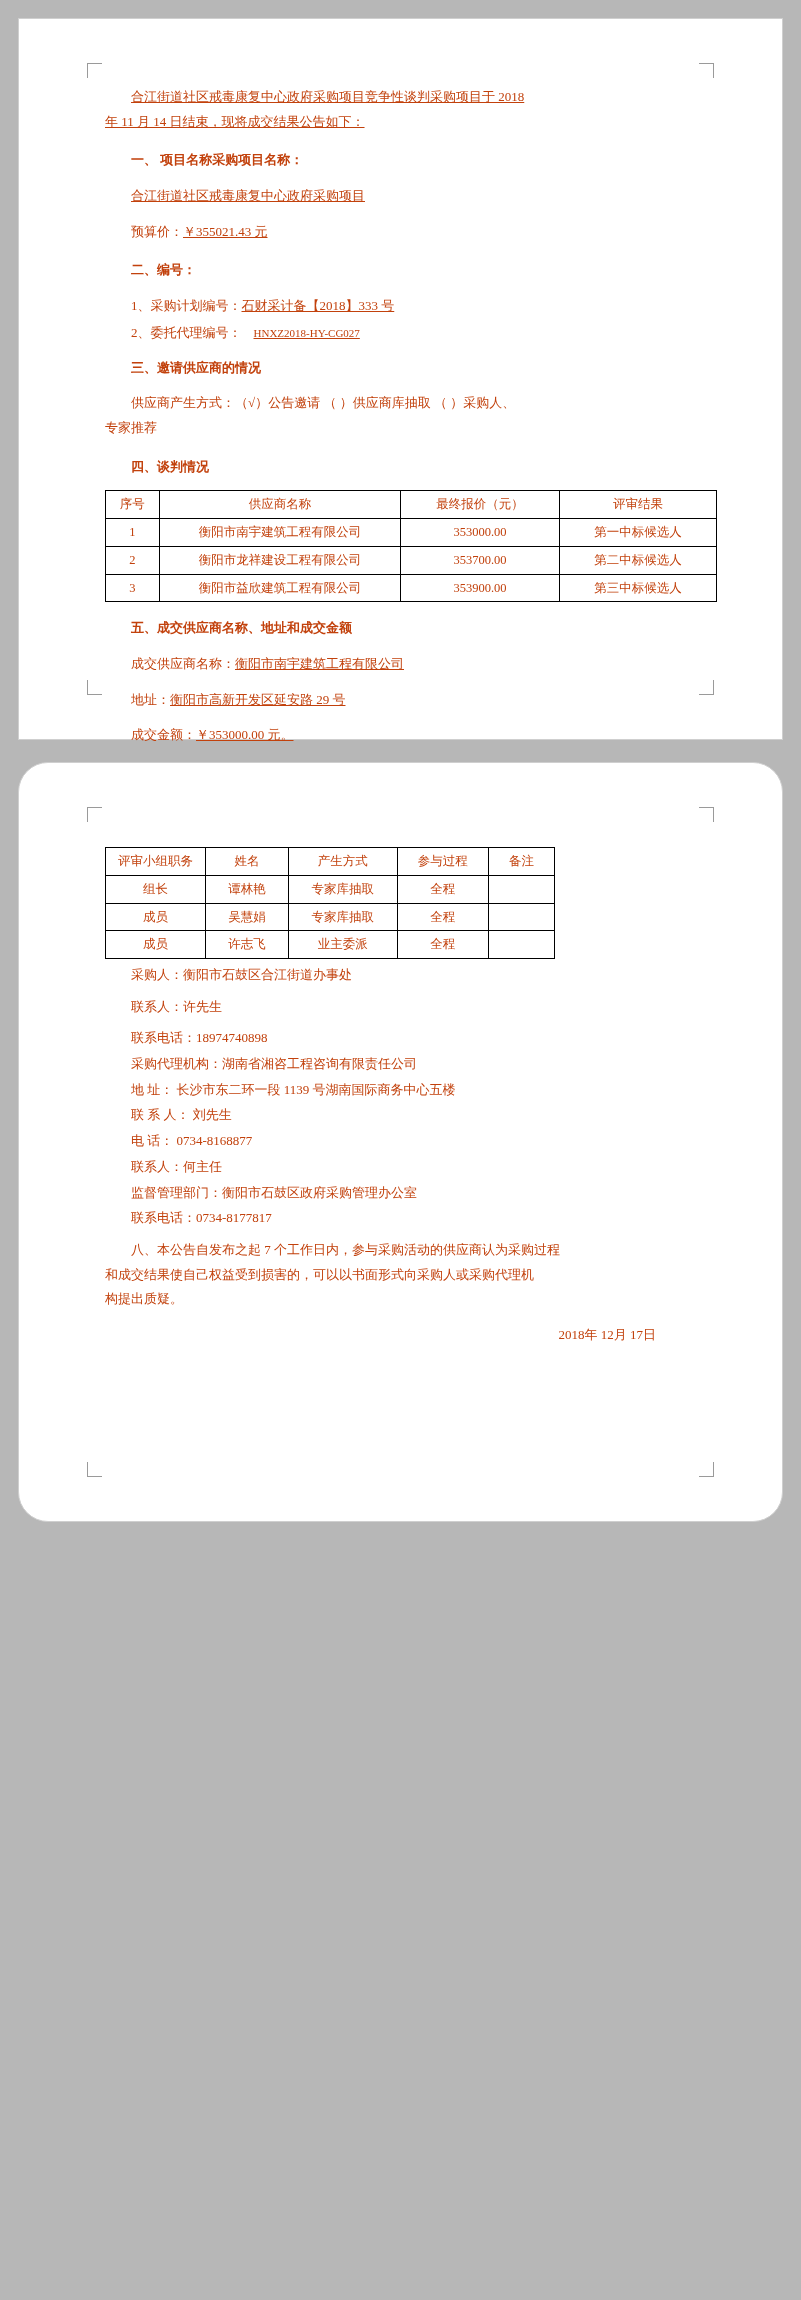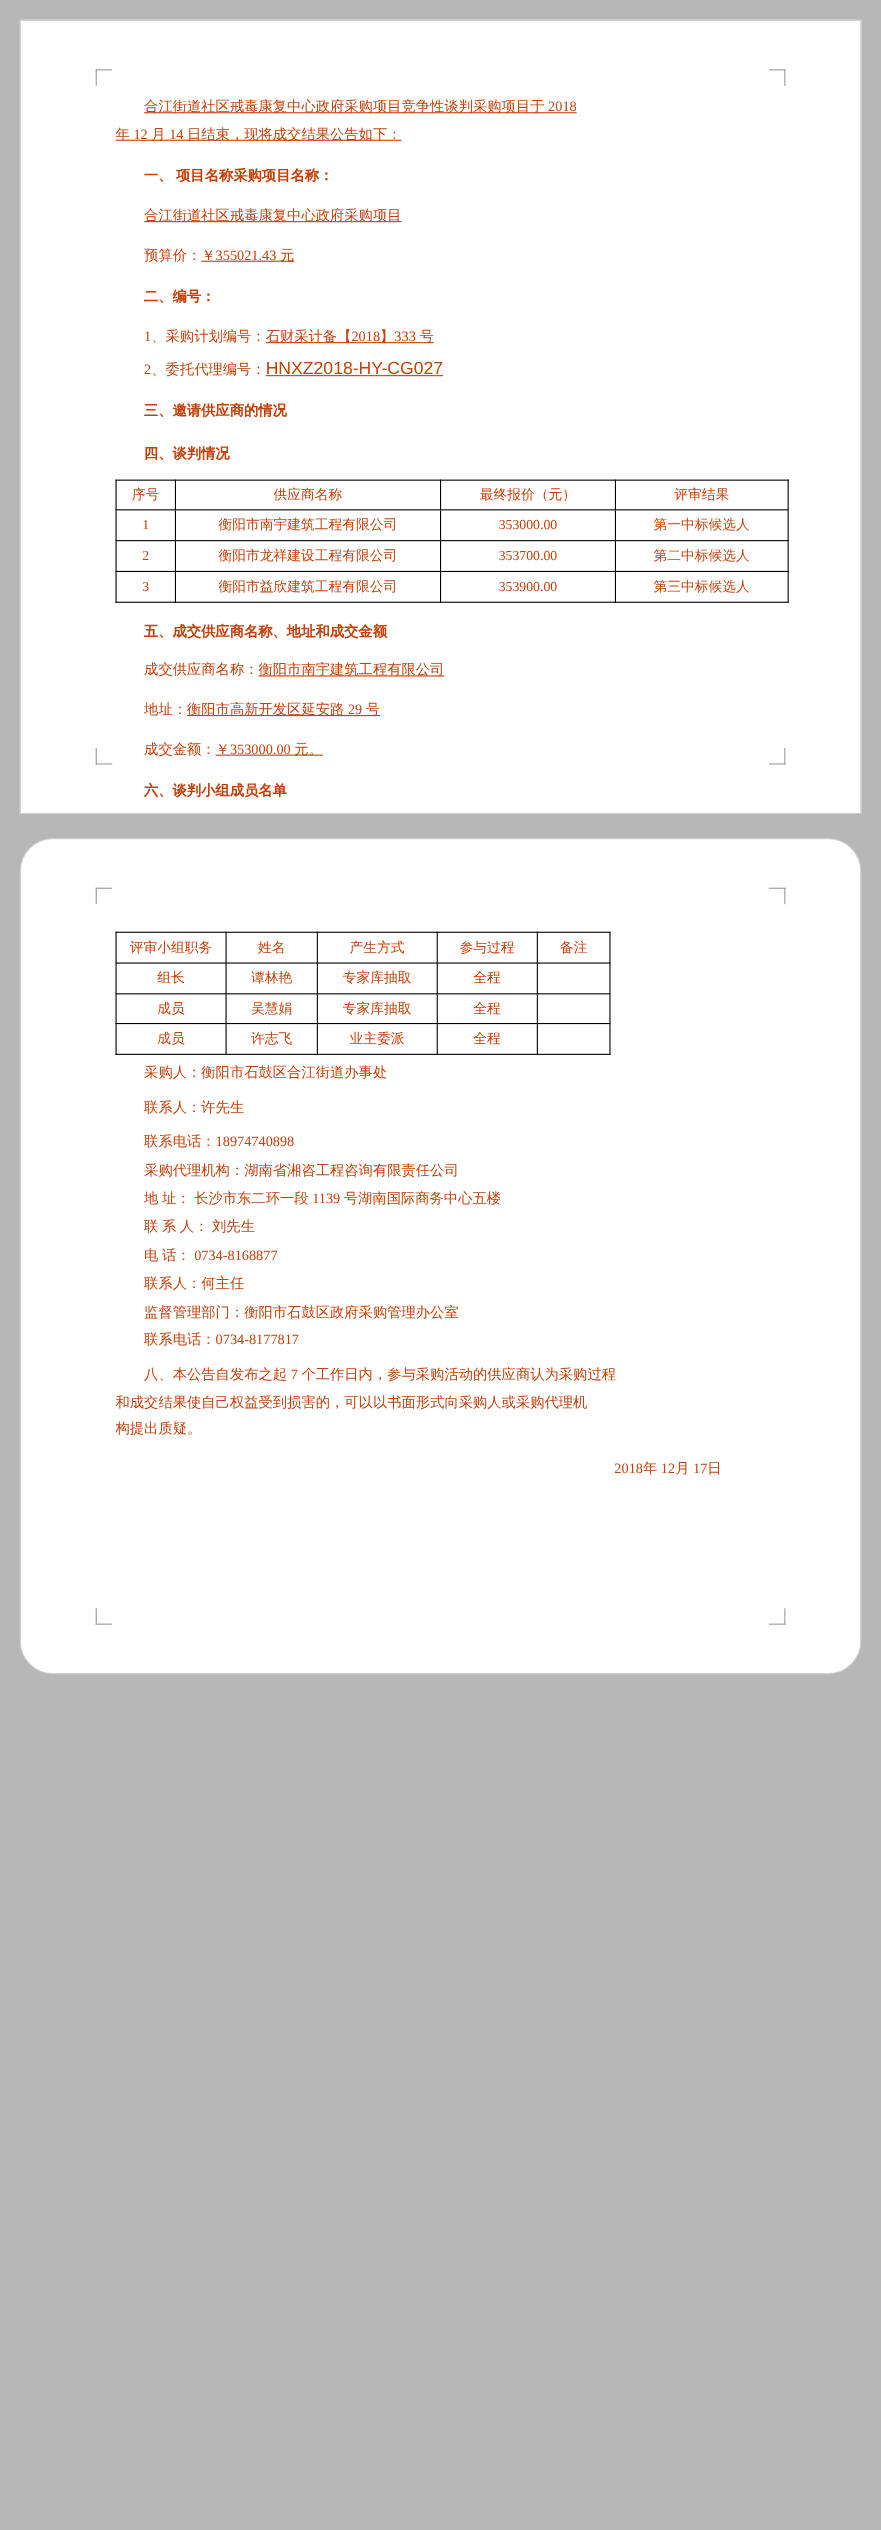--- a/index.html
+++ b/index.html
@@ -103,38 +103,38 @@
   .note .l2 { text-indent: 26px; display: block; }
 
   .contact { margin: 0 0 7px 0; text-indent: 26px; }
   .contact-tight { margin: 0 0 1px 0; text-indent: 26px; }
 
   .datum {
     text-align: right;
     margin-top: 4px;
     padding-right: 40px;
   }
-  .code { font-family: Liberation Sans, sans-serif; font-size: 16px; }
+  .code { font-family: Liberation Serif, serif; font-size: 11px; margin-left: 12px; }
 </style>
 </head>
 <body>
 
 <div id="root">
 
   <div class="page p1">
     <div class="crop tl"></div>
     <div class="crop tr"></div>
     <div class="crop bl"></div>
     <div class="crop br"></div>
 
     <div class="content">
 
       <div class="para indent">
         <span class="u">合江街道社区戒毒康复中心政府采购项目竞争性谈判采购项目于 2018</span><br>
-        <span class="u">年 12 月 14 日结束，现将成交结果公告如下：</span>
+        <span class="u">年 11 月 14 日结束，现将成交结果公告如下：</span>
       </div>
 
       <div class="heading">一、 项目名称采购项目名称：</div>
 
       <div class="para indent u">合江街道社区戒毒康复中心政府采购项目</div>
 
       <div class="para indent">
         <span>预算价：</span><span class="u">￥355021.43 元</span>
       </div>
 
@@ -142,20 +142,24 @@
 
       <div class="sub">
         <span>1、采购计划编号：</span><span class="u">石财采计备【2018】333 号</span>
       </div>
       <div class="sub smallgap">
         <span>2、委托代理编号：</span><span class="u code">HNXZ2018-HY-CG027</span>
       </div>
 
       <div class="heading nogap">三、邀请供应商的情况</div>
 
+      <div class="para indent">
+        <span>供应商产生方式：（√）公告邀请 （ ）供应商库抽取 （ ）采购人、</span><br>
+        <span>专家推荐</span>
+      </div>
 
       <div class="heading">四、谈判情况</div>
 
       <table class="grid t1">
         <thead>
           <tr>
             <th>序号</th>
             <th>供应商名称</th>
             <th>最终报价（元）</th>
             <th>评审结果</th>

